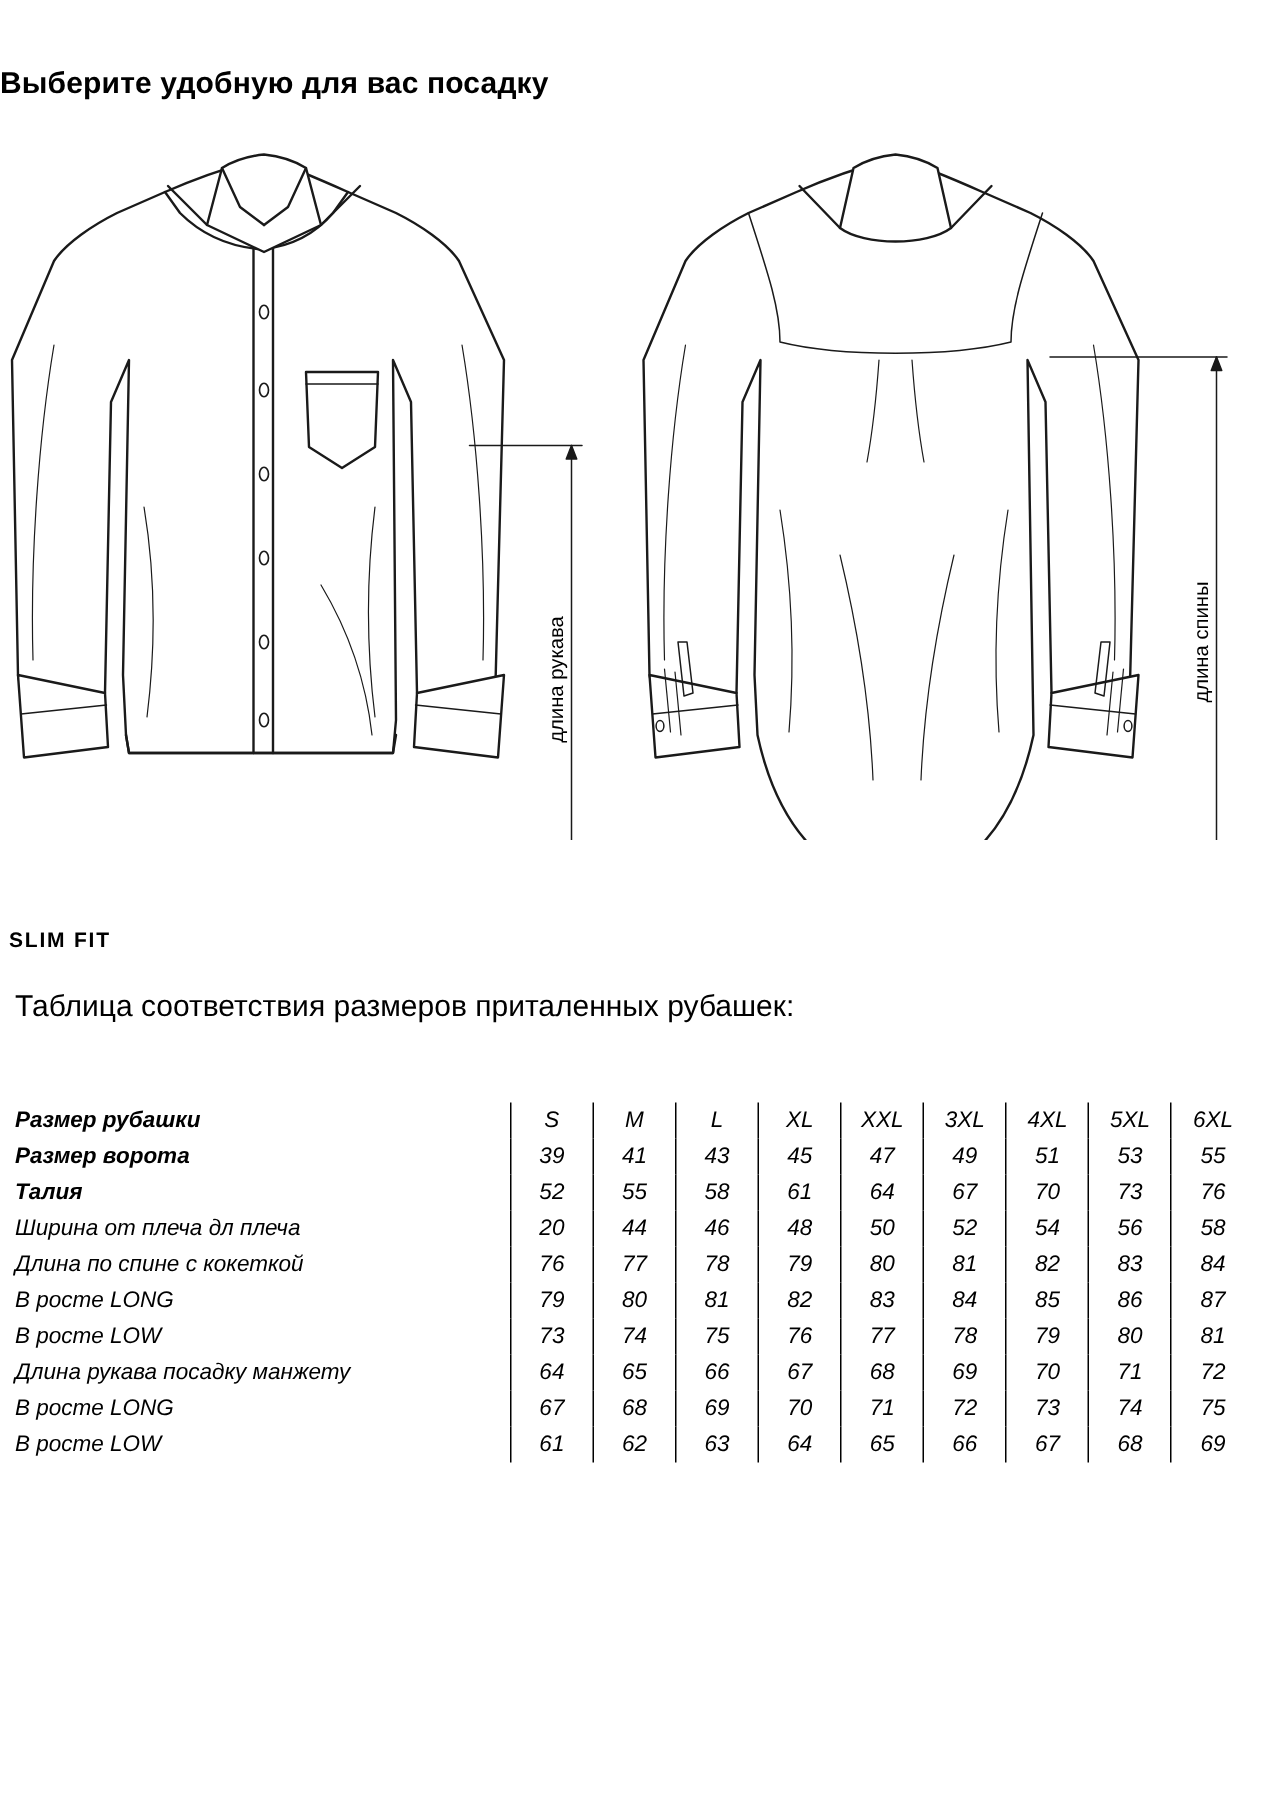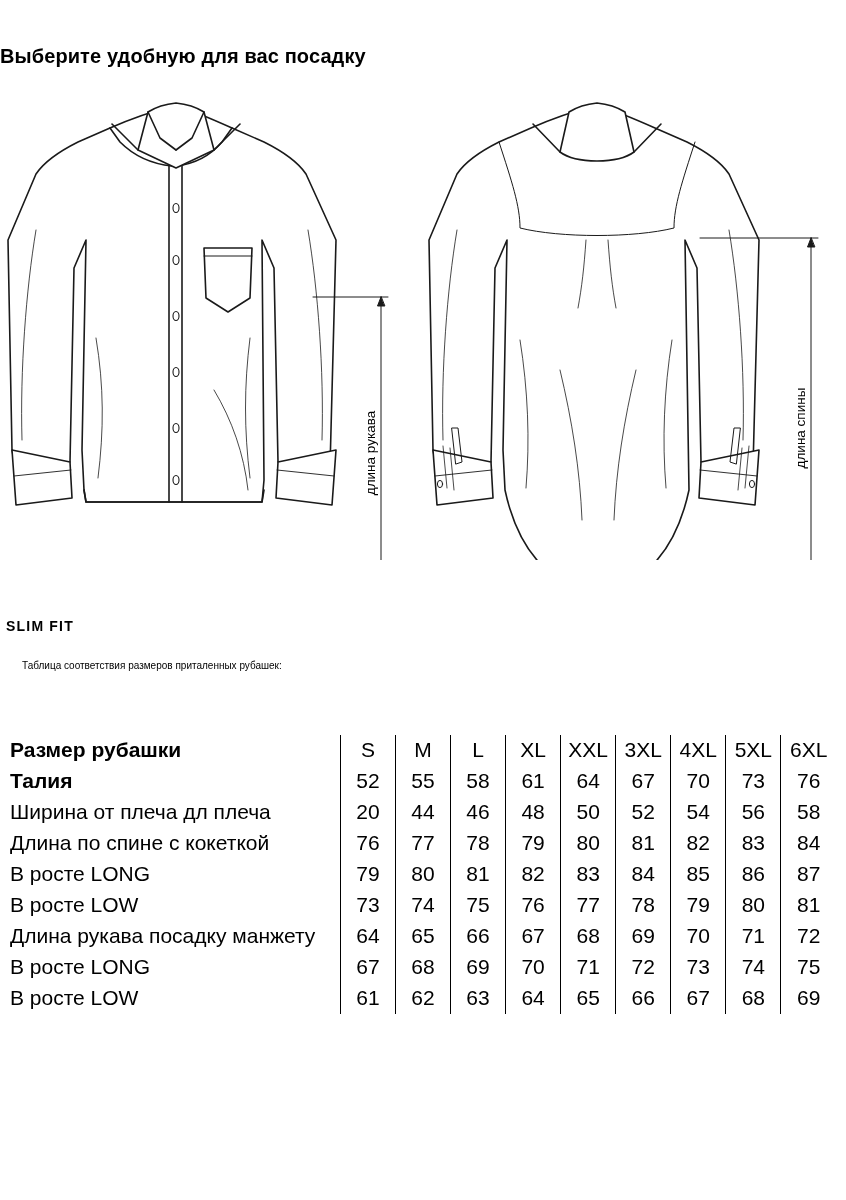--- a/index.html
+++ b/index.html
@@ -37,31 +37,31 @@
     left: 6px;
     top: 618px;
     font-size: 14px;
     font-weight: bold;
     letter-spacing: 1.2px;
   }
   .fit-sub {
     position: absolute;
     left: 10px;
     top: 660px;
-    font-size: 10px;
-    margin-left: 12px;
+    font-size: 20px;
   }
 
   table.size-table {
     position: absolute;
     left: 10px;
     top: 735px;
     border-collapse: collapse;
-    font-size: 21px;
+    font-size: 15px;
     width: 826px;
+    font-style: italic;
   }
   table.size-table td {
     padding: 3px 0 4px 0;
     vertical-align: middle;
     white-space: nowrap;
   }
   table.size-table td.label {
     text-align: left;
     padding-right: 10px;
     width: 330px;
@@ -247,20 +247,32 @@
         <td class="val">M</td>
         <td class="val">L</td>
         <td class="val">XL</td>
         <td class="val">XXL</td>
         <td class="val">3XL</td>
         <td class="val">4XL</td>
         <td class="val">5XL</td>
         <td class="val">6XL</td>
       </tr>
       <tr class="data-row bold-row">
+        <td class="label">Размер ворота</td>
+        <td class="val">39</td>
+        <td class="val">41</td>
+        <td class="val">43</td>
+        <td class="val">45</td>
+        <td class="val">47</td>
+        <td class="val">49</td>
+        <td class="val">51</td>
+        <td class="val">53</td>
+        <td class="val">55</td>
+      </tr>
+      <tr class="data-row bold-row">
         <td class="label">Талия</td>
         <td class="val">52</td>
         <td class="val">55</td>
         <td class="val">58</td>
         <td class="val">61</td>
         <td class="val">64</td>
         <td class="val">67</td>
         <td class="val">70</td>
         <td class="val">73</td>
         <td class="val">76</td>

